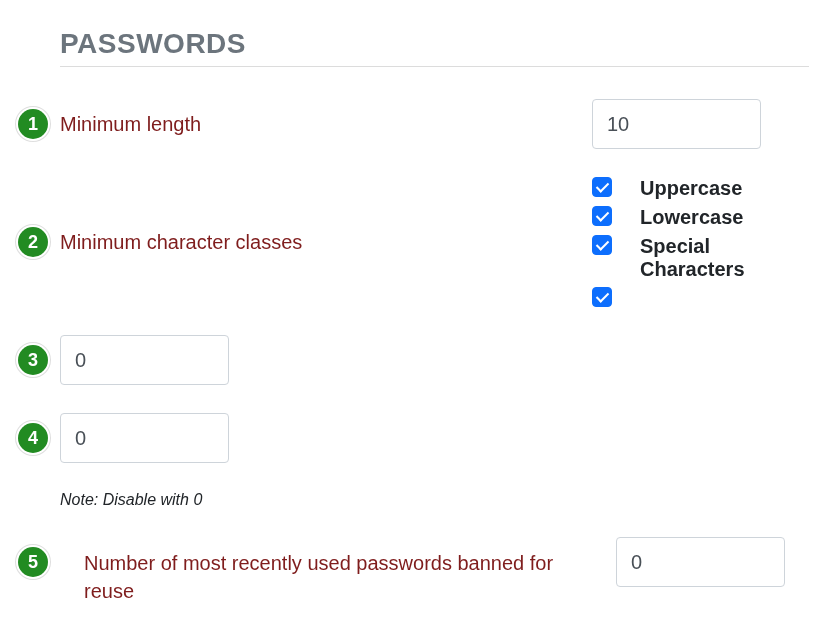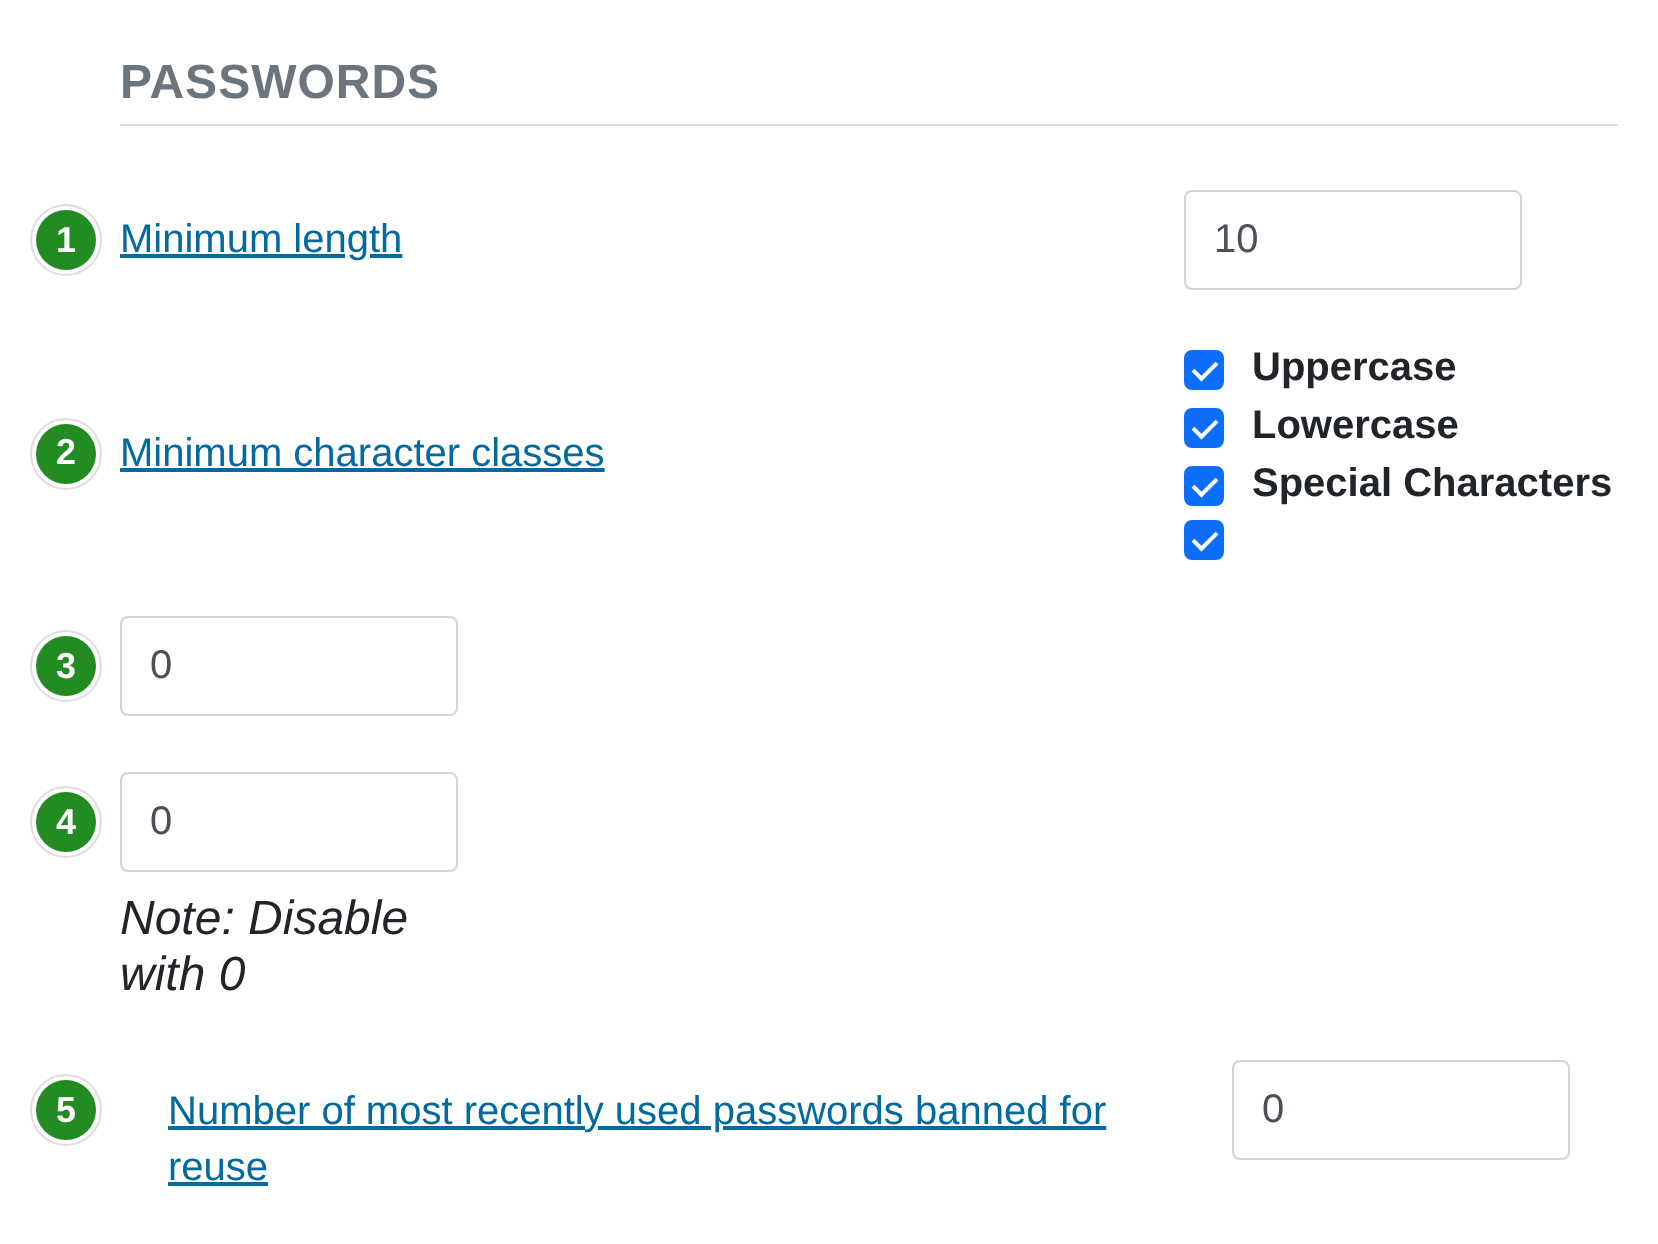--- a/index.html
+++ b/index.html
@@ -7,21 +7,21 @@
       font-family: 'Segoe UI', -apple-system, BlinkMacSystemFont, sans-serif;
       font-size: 20px;
       color: #212529;
       padding: 28px 20px 20px 20px;
       width: 829px;
     }
     .container {
       padding-left: 40px;
     }
     .section-header {
-      font-size: 24px;
+      font-size: 28px;
       font-weight: 600;
       color: #6c757d;
       letter-spacing: 0.5px;
       margin-bottom: 6px;
       margin-left: 0;
     }
     .divider {
       border: none;
       border-top: 1px solid #dcdcdc;
       margin-bottom: 32px;
@@ -48,44 +48,44 @@
       font-weight: 700;
       font-size: 18px;
       box-shadow: 0 0 0 2px #fff, 0 0 0 3px rgba(200,200,200,0.6);
     }
     .label-wrap {
       flex: 0 0 532px;
       padding-right: 30px;
     }
     .label {
       font-size: 20px;
-      color: #0369a1;
+      color: #7f1d1d;
       line-height: 1.4;
-      text-decoration: underline;
     }
     .control {
       flex: 0 0 182px;
     }
     .text-input {
       width: 169px;
       height: 50px;
       padding: 10px 14px;
       font-size: 20px;
       border: 1px solid #ced4da;
       border-radius: 4px;
       font-family: inherit;
       color: #495057;
     }
     .checkbox-group {
       flex: 1;
     }
     .check-row {
       display: flex;
-      align-items: center;
+      align-items: flex-start;
       margin-bottom: 6px;
+      gap: 14px;
     }
     .check-row:last-child { margin-bottom: 0; }
     .checkbox {
       appearance: none;
       -webkit-appearance: none;
       width: 20px;
       height: 20px;
       border: 1px solid #adb5bd;
       border-radius: 4px;
       margin-right: 14px;
@@ -109,23 +109,23 @@
       transform: rotate(45deg);
     }
     .check-label {
       font-size: 20px;
       font-weight: 700;
       color: #212529;
       cursor: pointer;
     }
     .note {
       font-style: italic;
-      font-size: 24px;
+      font-size: 16px;
       color: #212529;
-      margin-top: 10px;
+      margin-top: 28px;
     }
     .row-charclass {
       align-items: center;
     }
     .row-charclass .label-wrap {
       display: flex;
       align-items: center;
     }
   </style>
 </head>

